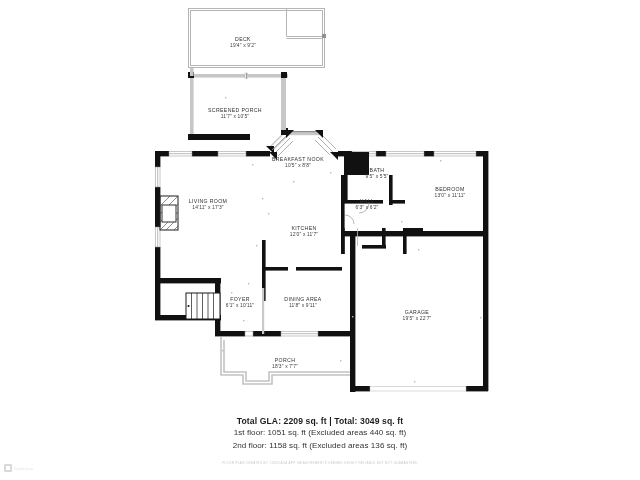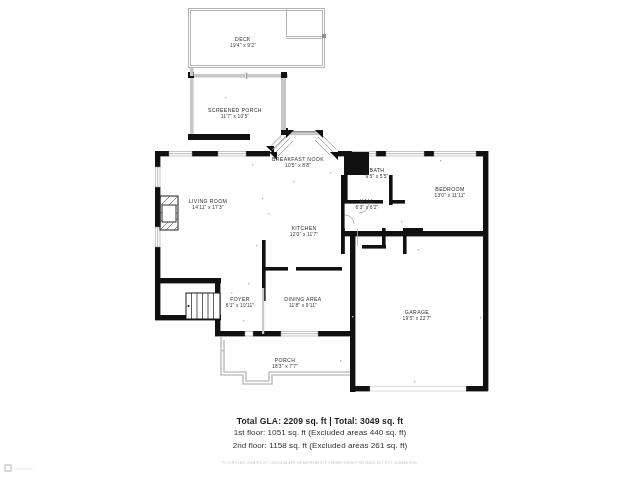--- a/index.html
+++ b/index.html
@@ -409,21 +409,21 @@
   </div>
 
   <div class="room-label" style="left:285px; top:364px;">
     <span class="rl-name">PORCH</span>
     <span class="rl-dim">18'3" x 7'7"</span>
   </div>
 
   <div id="footer">
     <div class="f-total">Total GLA: 2209 sq. ft  |  Total: 3049 sq. ft</div>
     <div class="f-line">1st floor: 1051 sq. ft (Excluded areas 440 sq. ft)</div>
-    <div class="f-line">2nd floor: 1158 sq. ft (Excluded areas 261 sq. ft)</div>
+    <div class="f-line">2nd floor: 1158 sq. ft (Excluded areas 136 sq. ft)</div>
   </div>
 
   <div id="disclaimer">FLOOR PLAN CREATED BY CUBICASA APP. MEASUREMENTS DEEMED HIGHLY RELIABLE BUT NOT GUARANTEED</div>
 
   <div id="watermark">
     <span class="wm-mark"></span>
     <span class="wm-text">CubiCasa</span>
   </div>
 
 </div>

